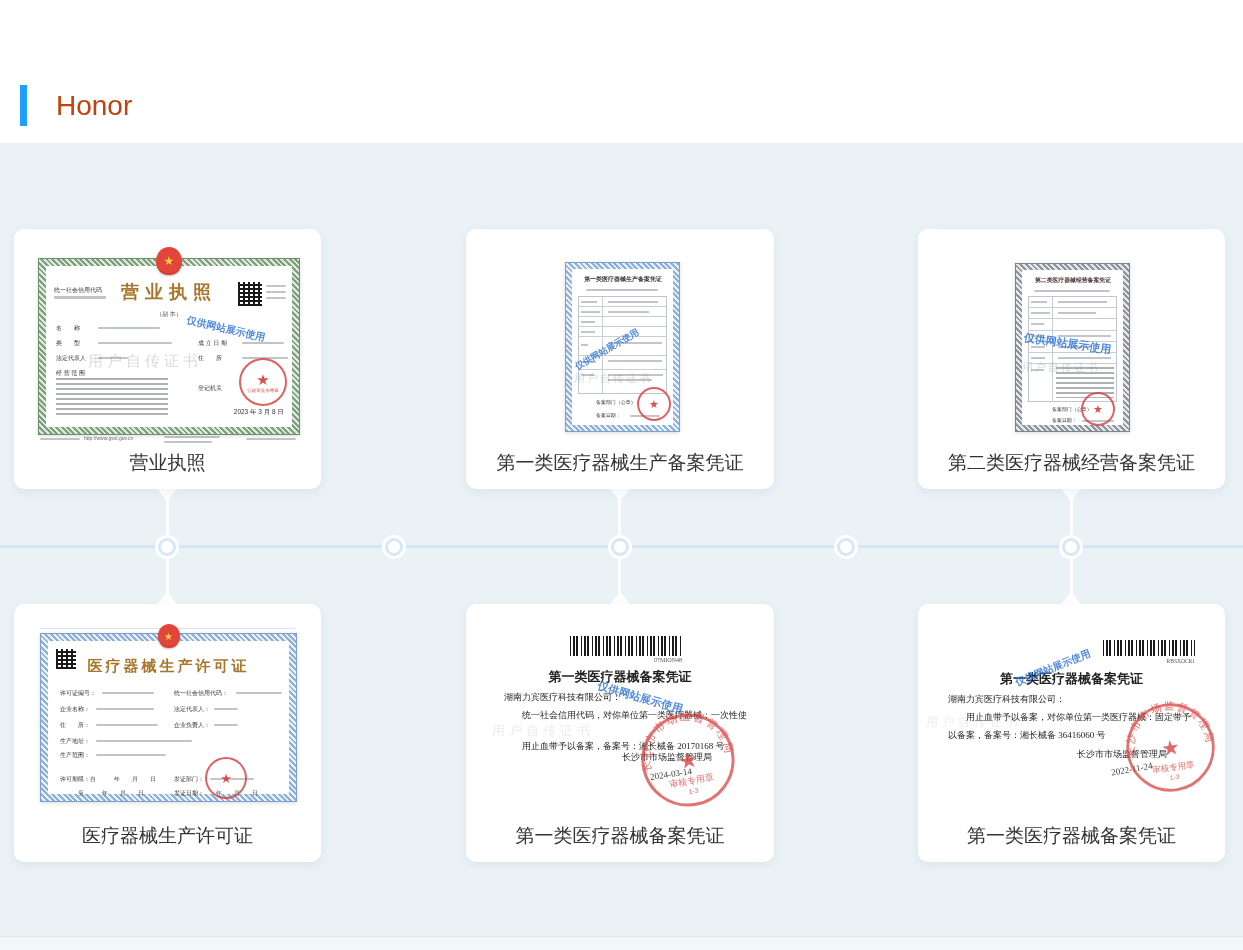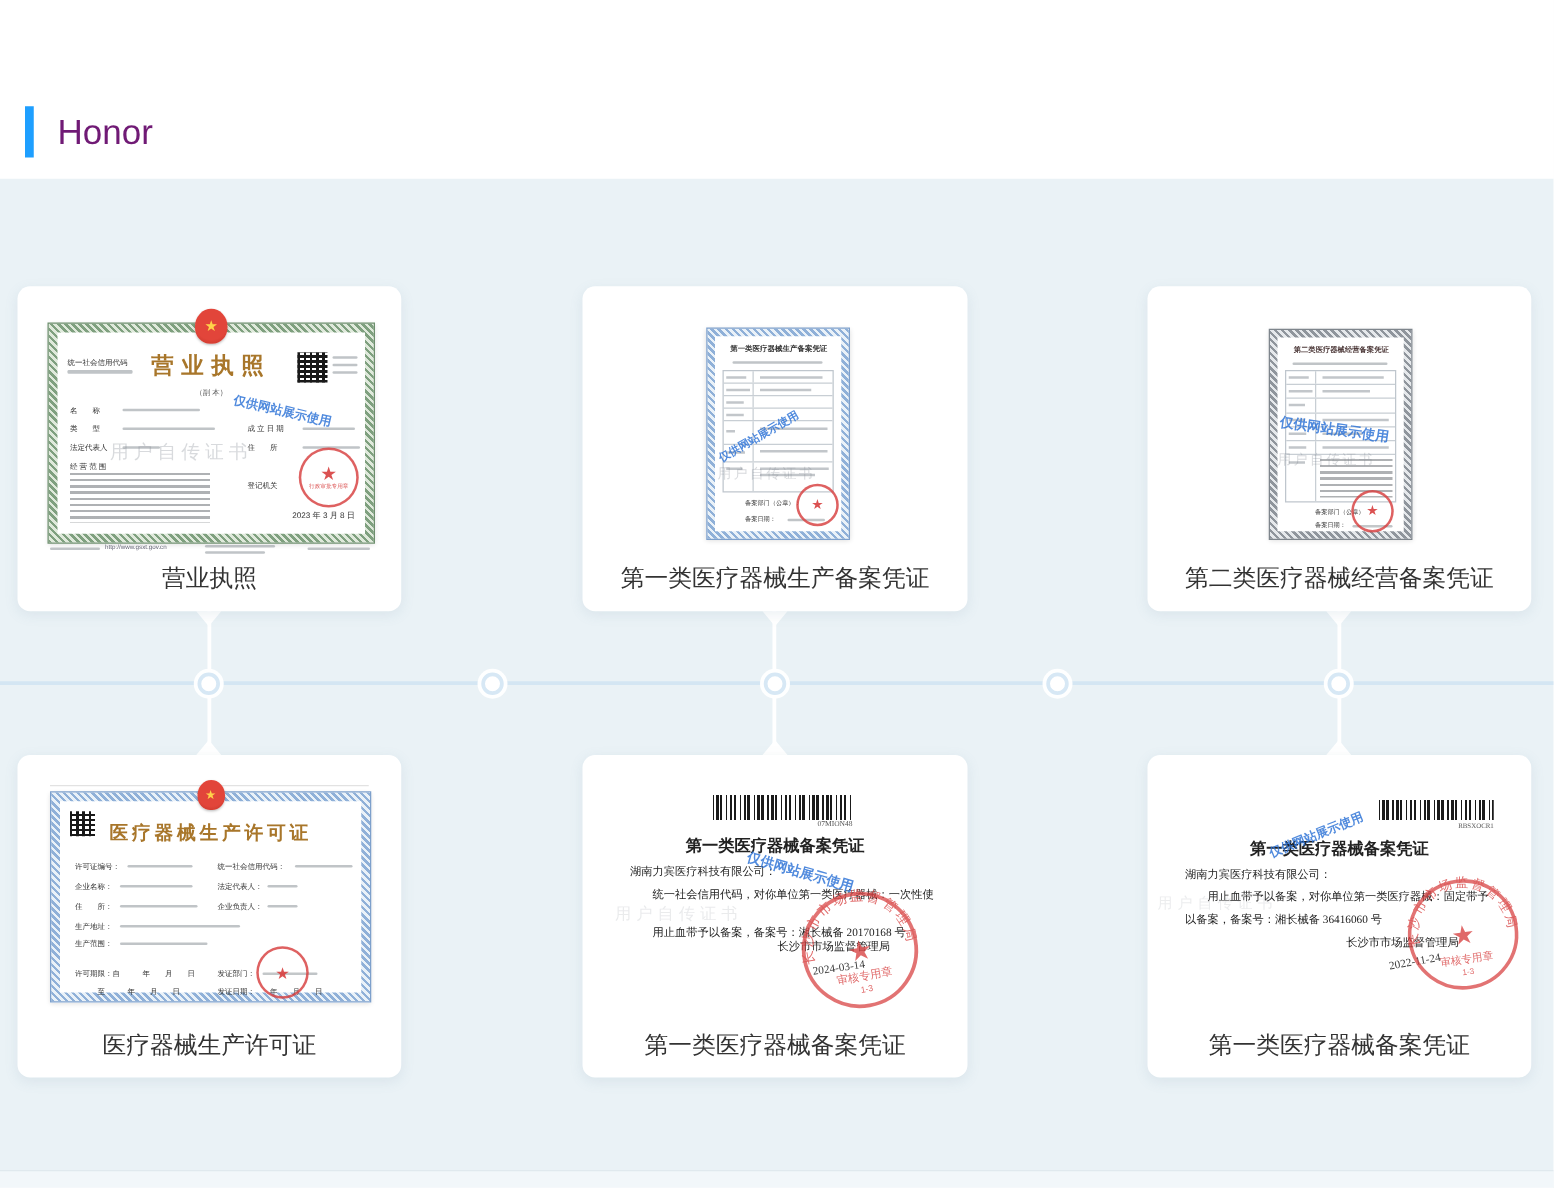--- a/index.html
+++ b/index.html
@@ -4,21 +4,21 @@
 <style>
   html,body{margin:0;padding:0;}
   body{font-family:"Liberation Sans", sans-serif; background:#ffffff;}
   .page{position:relative; width:1243px; height:950px; background:#ffffff; overflow:hidden;}
 
   
   .header{position:absolute; left:0; top:0; width:100%; height:143px; background:#ffffff;}
   .accent-bar{position:absolute; left:20px; top:85px; width:7px; height:41px; background:#1e9fff;}
   .title-row{position:absolute; left:36px; top:84px; height:44px; display:flex; align-items:center; white-space:nowrap;}
   .title-cn{font-size:31px; font-weight:bold; color:#333333; letter-spacing:1px;}
-  .title-en{font-size:28px; color:#701a75; margin-left:10px;}
+  .title-en{font-size:28px; color:#c2410c; margin-left:20px;}
 
   
   .honor-section{position:absolute; left:0; top:143px; width:1243px; height:807px; background:#eaf2f6;}
   .footer-strip{position:absolute; left:0; top:793px; width:100%; height:14px; background:#f2f7fa; border-top:1px solid #e0e9ee;}
 
   
   .t-line-h{position:absolute; left:0; top:402px; width:1243px; height:3px; background:#d4e6f3;}
   .t-node{position:absolute; top:395px; width:12px; height:12px; background:#ffffff; border:3px solid #d7e8f5; border-radius:50%; box-shadow:0 0 0 3px rgba(255,255,255,.95); z-index:3;}
   .t-vline{position:absolute; width:3px; height:116px; top:346px; background:#ffffff; z-index:2;}
   .tri{position:absolute; width:0; height:0; z-index:2;}

